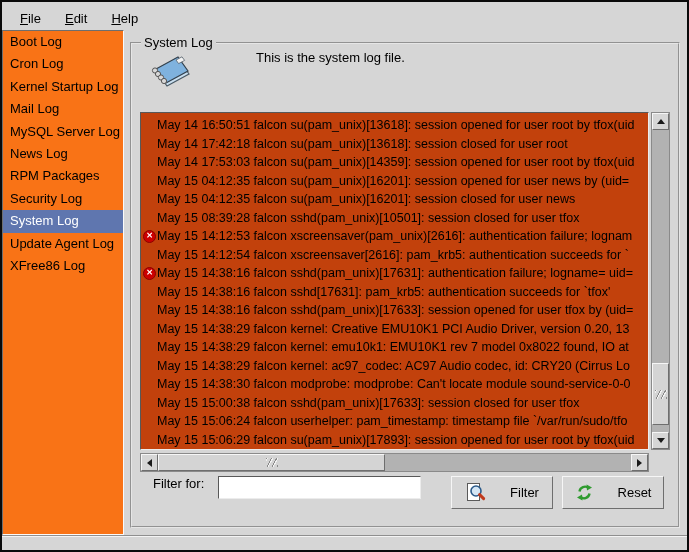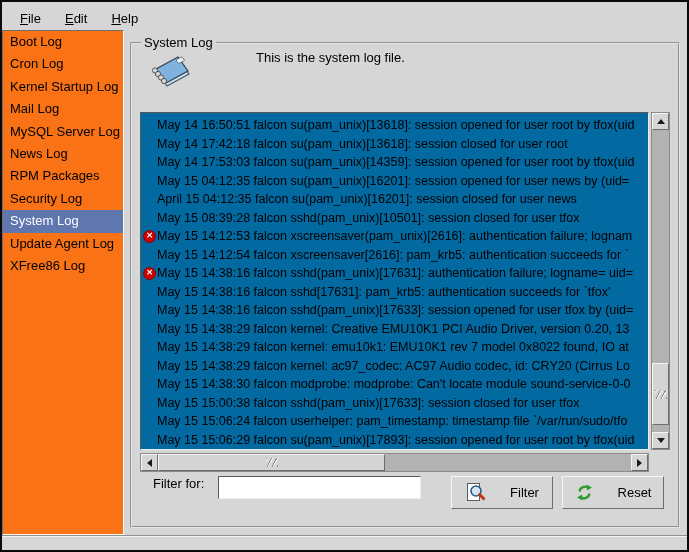--- a/index.html
+++ b/index.html
@@ -47,21 +47,21 @@
 
   
   .log-grid {
     flex: 1; min-height: 0;
     display: grid;
     grid-template-columns: 1fr 19px;
     grid-template-rows: 1fr 19px;
     column-gap: 2px; row-gap: 3px;
   }
   .log-view {
-    background: #0369a1; overflow: hidden; padding-top: 3px;
+    background: #c2410c; overflow: hidden; padding-top: 3px;
     border: 1px solid;
     border-color: #585858 #ececec #ececec #585858;
   }
   .log-row { height: 18.5px; line-height: 18.5px; font-size: 12.5px;
              padding-left: 16px; white-space: nowrap; position: relative; }
   .error-icon {
     position: absolute; left: 2px; top: 2.5px;
     width: 13px; height: 13px; border-radius: 50%;
     background: #cc0000; border: 1px solid #8c0000;
     display: flex; align-items: center; justify-content: center;
@@ -159,21 +159,21 @@
           </svg>
           <div class="caption">This is the system log file.</div>
         </div>
 
         <div class="log-grid">
           <div class="log-view">
             <div class="log-row">May 14 16:50:51 falcon su(pam_unix)[13618]: session opened for user root by tfox(uid</div>
             <div class="log-row">May 14 17:42:18 falcon su(pam_unix)[13618]: session closed for user root</div>
             <div class="log-row">May 14 17:53:03 falcon su(pam_unix)[14359]: session opened for user root by tfox(uid</div>
             <div class="log-row">May 15 04:12:35 falcon su(pam_unix)[16201]: session opened for user news by (uid=</div>
-            <div class="log-row">April 15 04:12:35 falcon su(pam_unix)[16201]: session closed for user news</div>
+            <div class="log-row">May 15 04:12:35 falcon su(pam_unix)[16201]: session closed for user news</div>
             <div class="log-row">May 15 08:39:28 falcon sshd(pam_unix)[10501]: session closed for user tfox</div>
             <div class="log-row"><span class="error-icon"></span><span>May 15 14:12:53 falcon xscreensaver(pam_unix)[2616]: authentication failure; lognam</span></div>
             <div class="log-row">May 15 14:12:54 falcon xscreensaver[2616]: pam_krb5: authentication succeeds for `</div>
             <div class="log-row"><span class="error-icon"></span><span>May 15 14:38:16 falcon sshd(pam_unix)[17631]: authentication failure; logname= uid=</span></div>
             <div class="log-row">May 15 14:38:16 falcon sshd[17631]: pam_krb5: authentication succeeds for `tfox'</div>
             <div class="log-row">May 15 14:38:16 falcon sshd(pam_unix)[17633]: session opened for user tfox by (uid=</div>
             <div class="log-row">May 15 14:38:29 falcon kernel: Creative EMU10K1 PCI Audio Driver, version 0.20, 13</div>
             <div class="log-row">May 15 14:38:29 falcon kernel: emu10k1: EMU10K1 rev 7 model 0x8022 found, IO at</div>
             <div class="log-row">May 15 14:38:29 falcon kernel: ac97_codec: AC97 Audio codec, id: CRY20 (Cirrus Lo</div>
             <div class="log-row">May 15 14:38:30 falcon modprobe: modprobe: Can't locate module sound-service-0-0</div>

